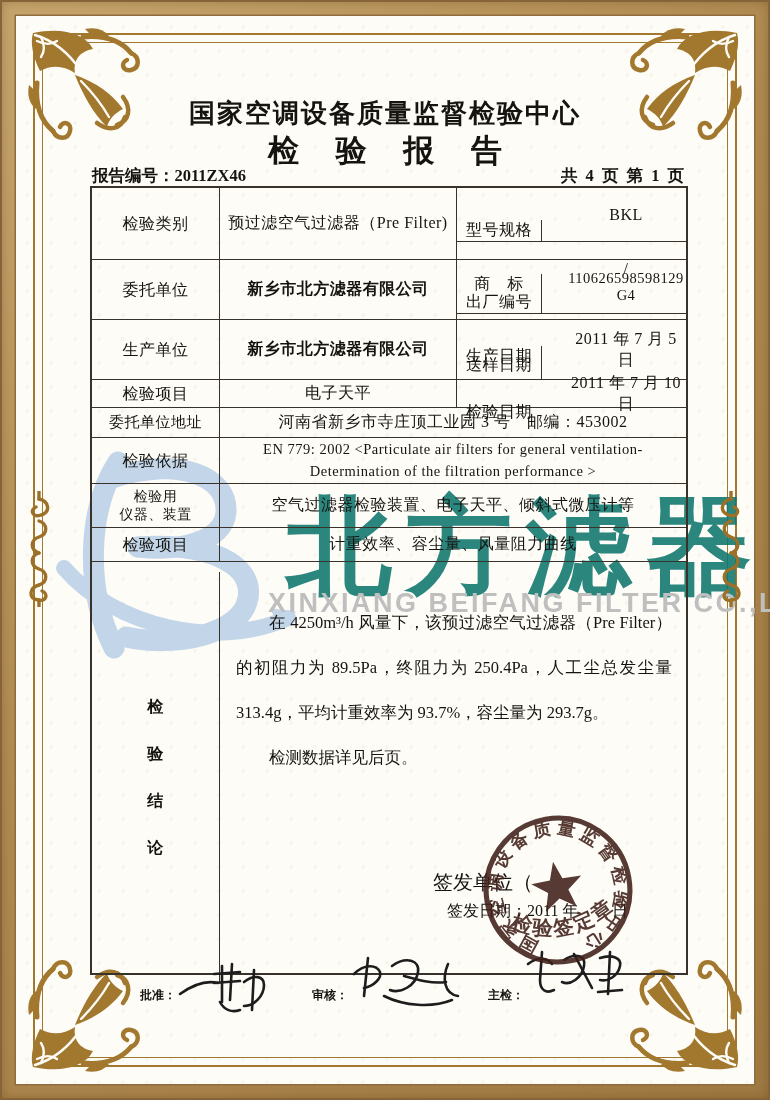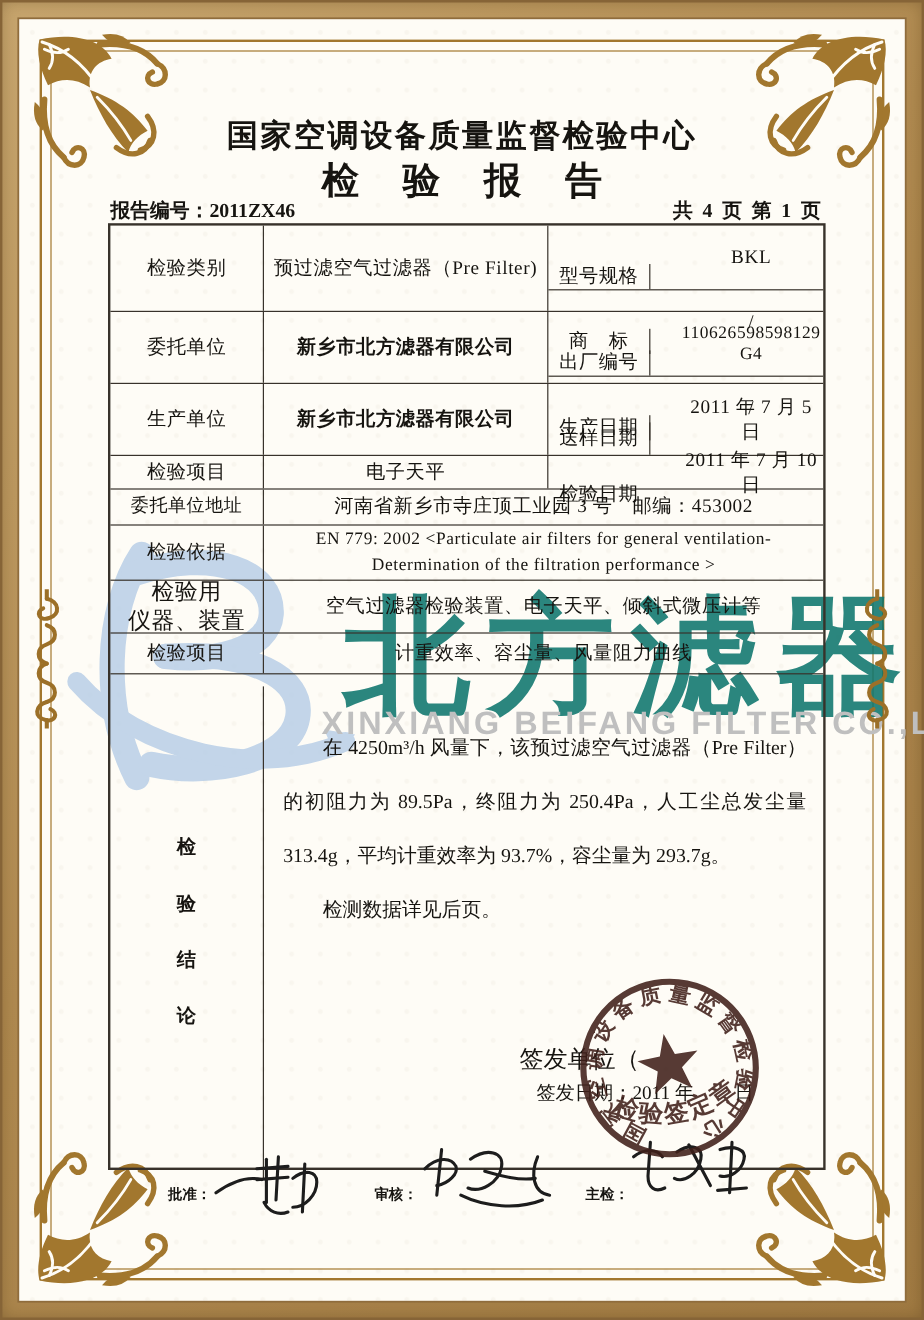--- a/index.html
+++ b/index.html
@@ -272,21 +272,21 @@
       <div class="cell cl" style="font-size:15px">委托单位地址</div>
       <div class="cell cv">河南省新乡市寺庄顶工业园 3 号　邮编：453002</div>
     </div>
 
     <div class="row" style="height:46px">
       <div class="cell cl">检验依据</div>
       <div class="cell cv small">EN 779: 2002 &lt;Particulate air filters for general ventilation-Determination of the filtration performance &gt;</div>
     </div>
 
     <div class="row" style="height:44px">
-      <div class="cell cl" style="font-size:19px">
+      <div class="cell cl" style="font-size:14px">
         <span>检验用</span>
         <span>仪器、装置</span>
       </div>
       <div class="cell cv">空气过滤器检验装置、电子天平、倾斜式微压计等</div>
     </div>
 
     <div class="row" style="height:34px">
       <div class="cell cl">检验项目</div>
       <div class="cell cv">计重效率、容尘量、风量阻力曲线</div>
     </div>

